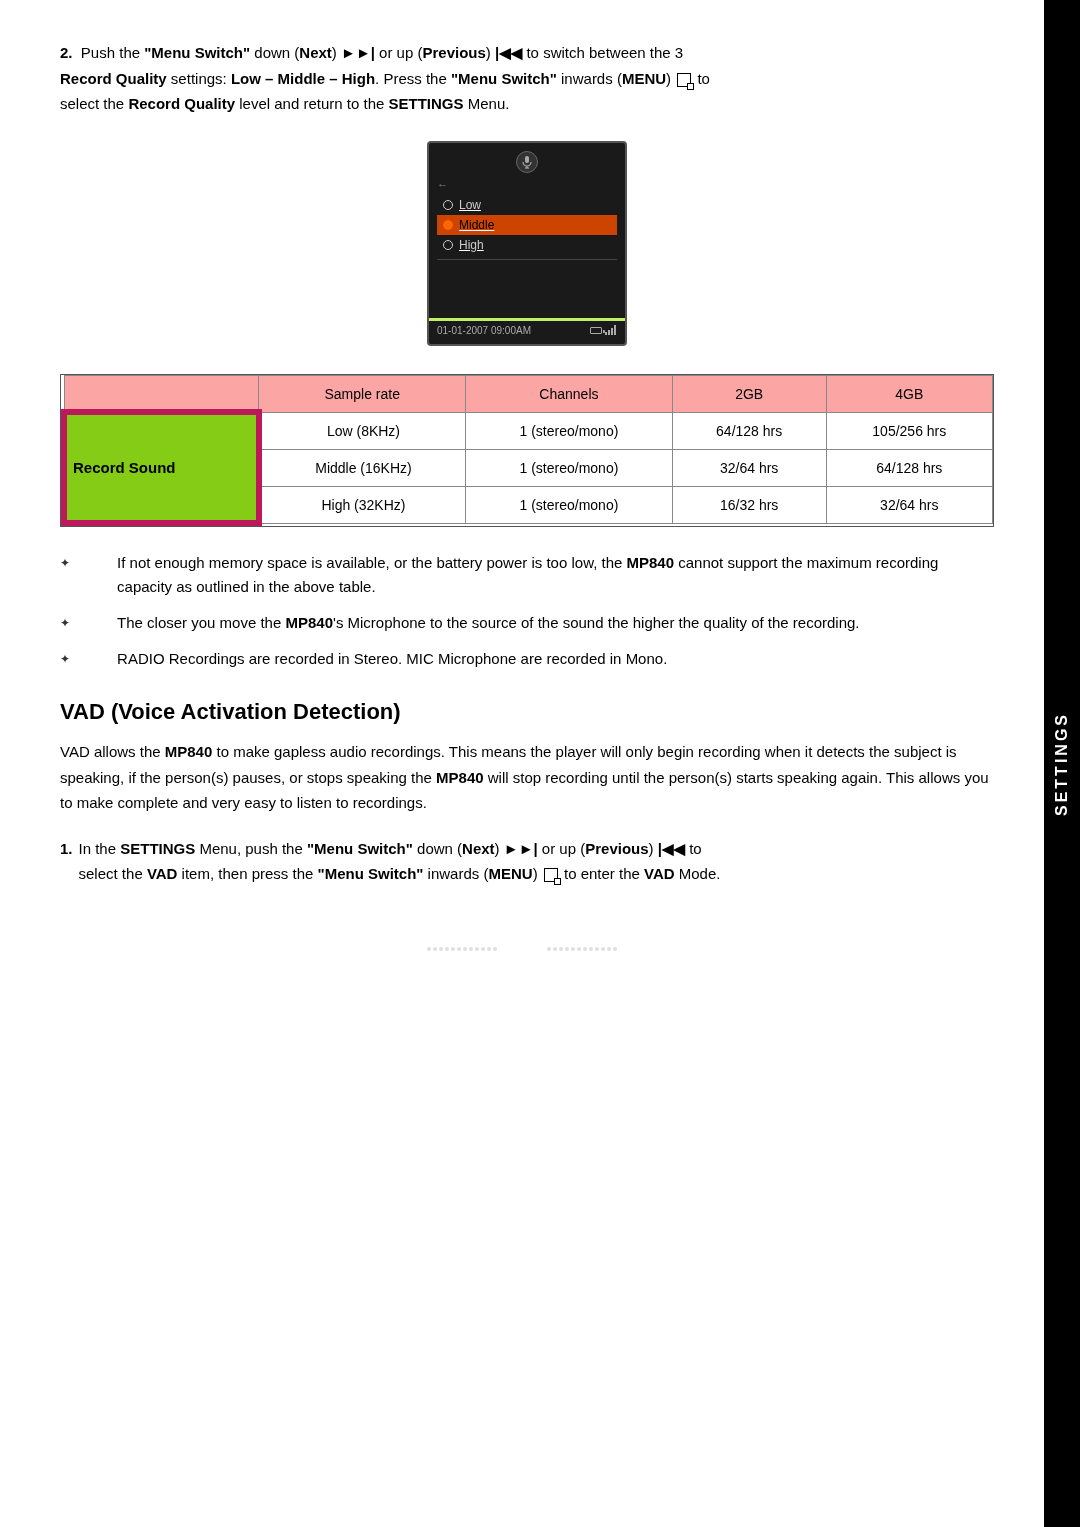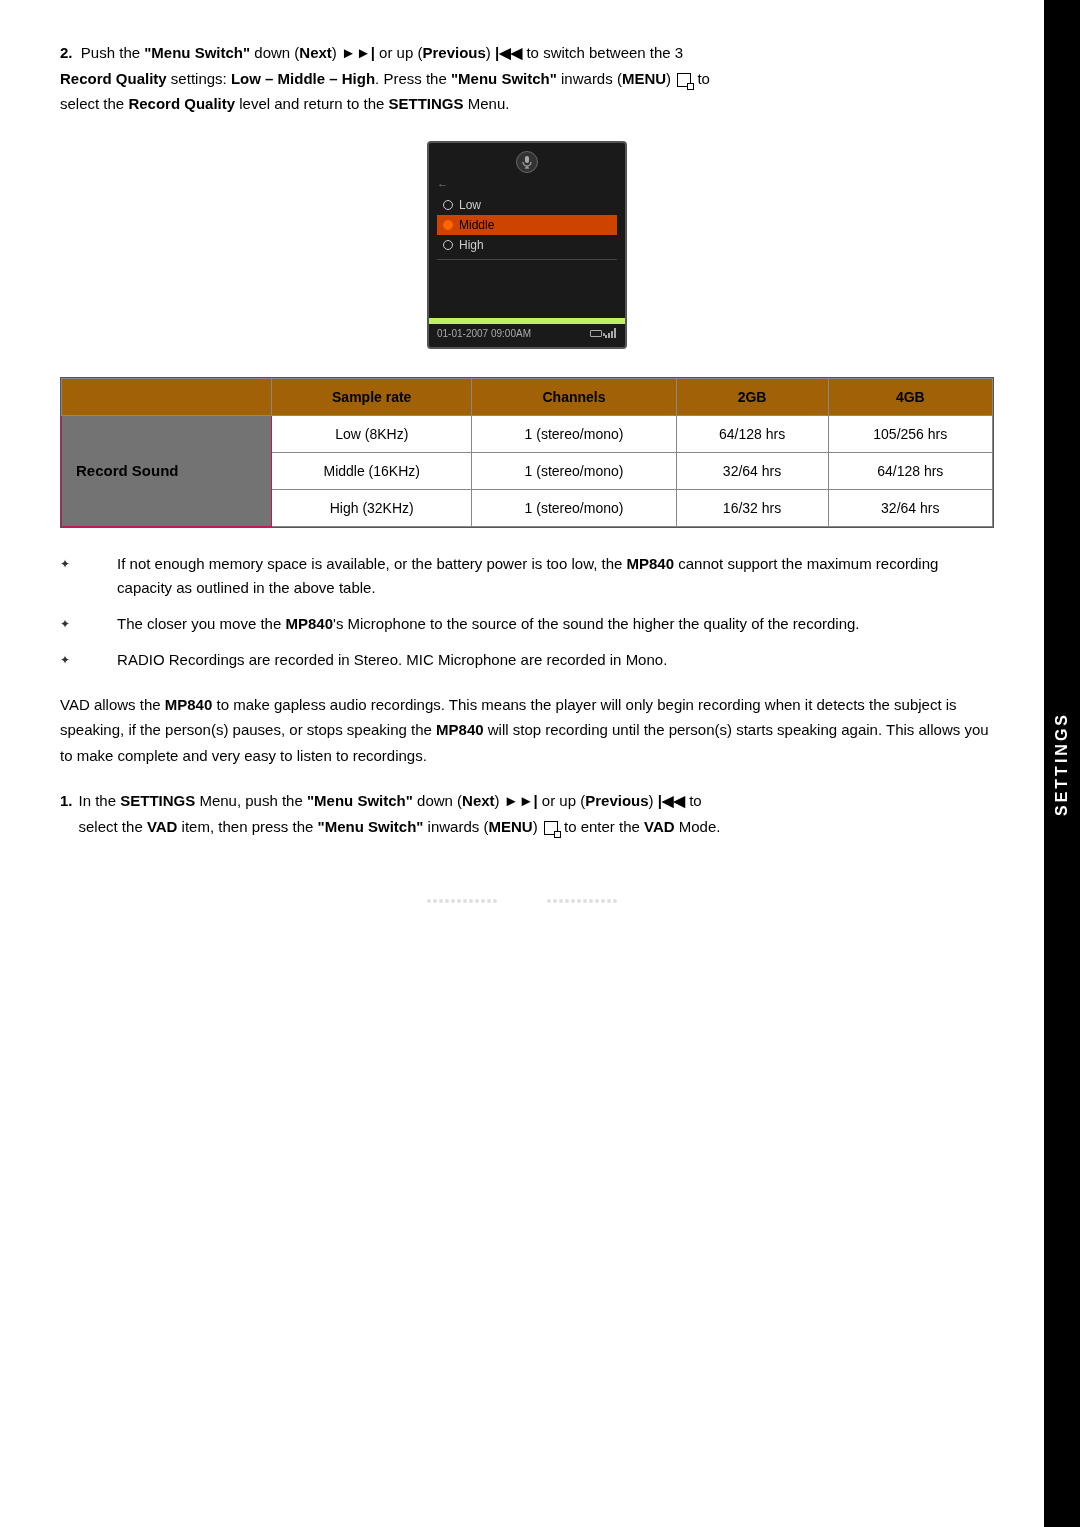--- a/index.html
+++ b/index.html
@@ -89,20 +89,21 @@
 
     .device-back-icon {
       display: flex;
       justify-content: flex-start;
       padding-left: 8px;
       margin-bottom: 6px;
     }
 
     .device-options {
       padding: 0 8px;
+      text-decoration: underline;
     }
 
     .device-option {
       display: flex;
       align-items: center;
       padding: 3px 6px;
       gap: 6px;
       font-size: 12px;
       color: #ccc;
     }
@@ -131,21 +132,21 @@
       margin: 4px 8px;
     }
 
     .device-status-bar {
       display: flex;
       justify-content: space-between;
       align-items: center;
       padding: 4px 8px 2px 8px;
       font-size: 10px;
       color: #aaa;
-      border-top: 6px solid #bef264;
+      border-top: 3px solid #bef264;
       margin-top: 4px;
     }
 
     .status-icons {
       display: flex;
       gap: 3px;
       align-items: center;
     }
 
     .battery-icon {
@@ -178,32 +179,32 @@
     }
 
     table th, table td {
       border: 1px solid #888;
       padding: 10px 14px;
       text-align: center;
       font-size: 14px;
     }
 
     table th {
-      font-weight: bold;
-      background: #a16207;
+      font-weight: normal;
+      background: #fca5a5;
     }
 
     .row-header-cell {
-      background: #737373;
+      background: #84cc16;
       vertical-align: middle;
       font-weight: bold;
       font-size: 15px;
       text-align: left;
-      border: 1px solid #be185d;
-      padding: 10px 14px;
+      border: 6px solid #be185d;
+      padding: 10px 6px;
     }
 
     
     .bullets-section {
       margin: 20px 0;
     }
 
     .bullet-item {
       display: flex;
       align-items: flex-start;
@@ -391,20 +392,21 @@
       </div>
       <div class="bullet-item">
         <span class="bullet-diamond">✦</span>
         <span class="bullet-text">
           RADIO Recordings are recorded in Stereo. MIC Microphone are recorded in Mono.
         </span>
       </div>
     </div>
 
     <div class="vad-section">
+      <h2 class="vad-heading">VAD (Voice Activation Detection)</h2>
 
       <p class="vad-description">
         VAD allows the <strong>MP840</strong> to make gapless audio recordings. This means the player will only begin recording when it detects the subject is speaking, if the person(s) pauses, or stops speaking the <strong>MP840</strong> will stop recording until the person(s) starts speaking again. This allows you to make complete and very easy to listen to recordings.
       </p>
 
       <div class="step-1">
         <span class="step-number">1.</span>
         <span class="step-content">
           In the <strong>SETTINGS</strong> Menu, push the <strong>"Menu Switch"</strong> down (<strong>Next</strong>) <span style="font-size:15px; font-weight:bold;">►►|</span> or up (<strong>Previous</strong>) <span style="font-size:15px; font-weight:bold;">|◀◀</span> to<br>
           select the <strong>VAD</strong> item, then press the <strong>"Menu Switch"</strong> inwards (<strong>MENU</strong>) <span style="display:inline-block; width:14px; height:14px; border:1.5px solid #000; vertical-align:middle; margin:0 2px; position:relative;"><span style="position:absolute; bottom:-4px; right:-4px; width:7px; height:7px; border:1.5px solid #000; background:#fff; display:block;"></span></span> to enter the <strong>VAD</strong> Mode.

